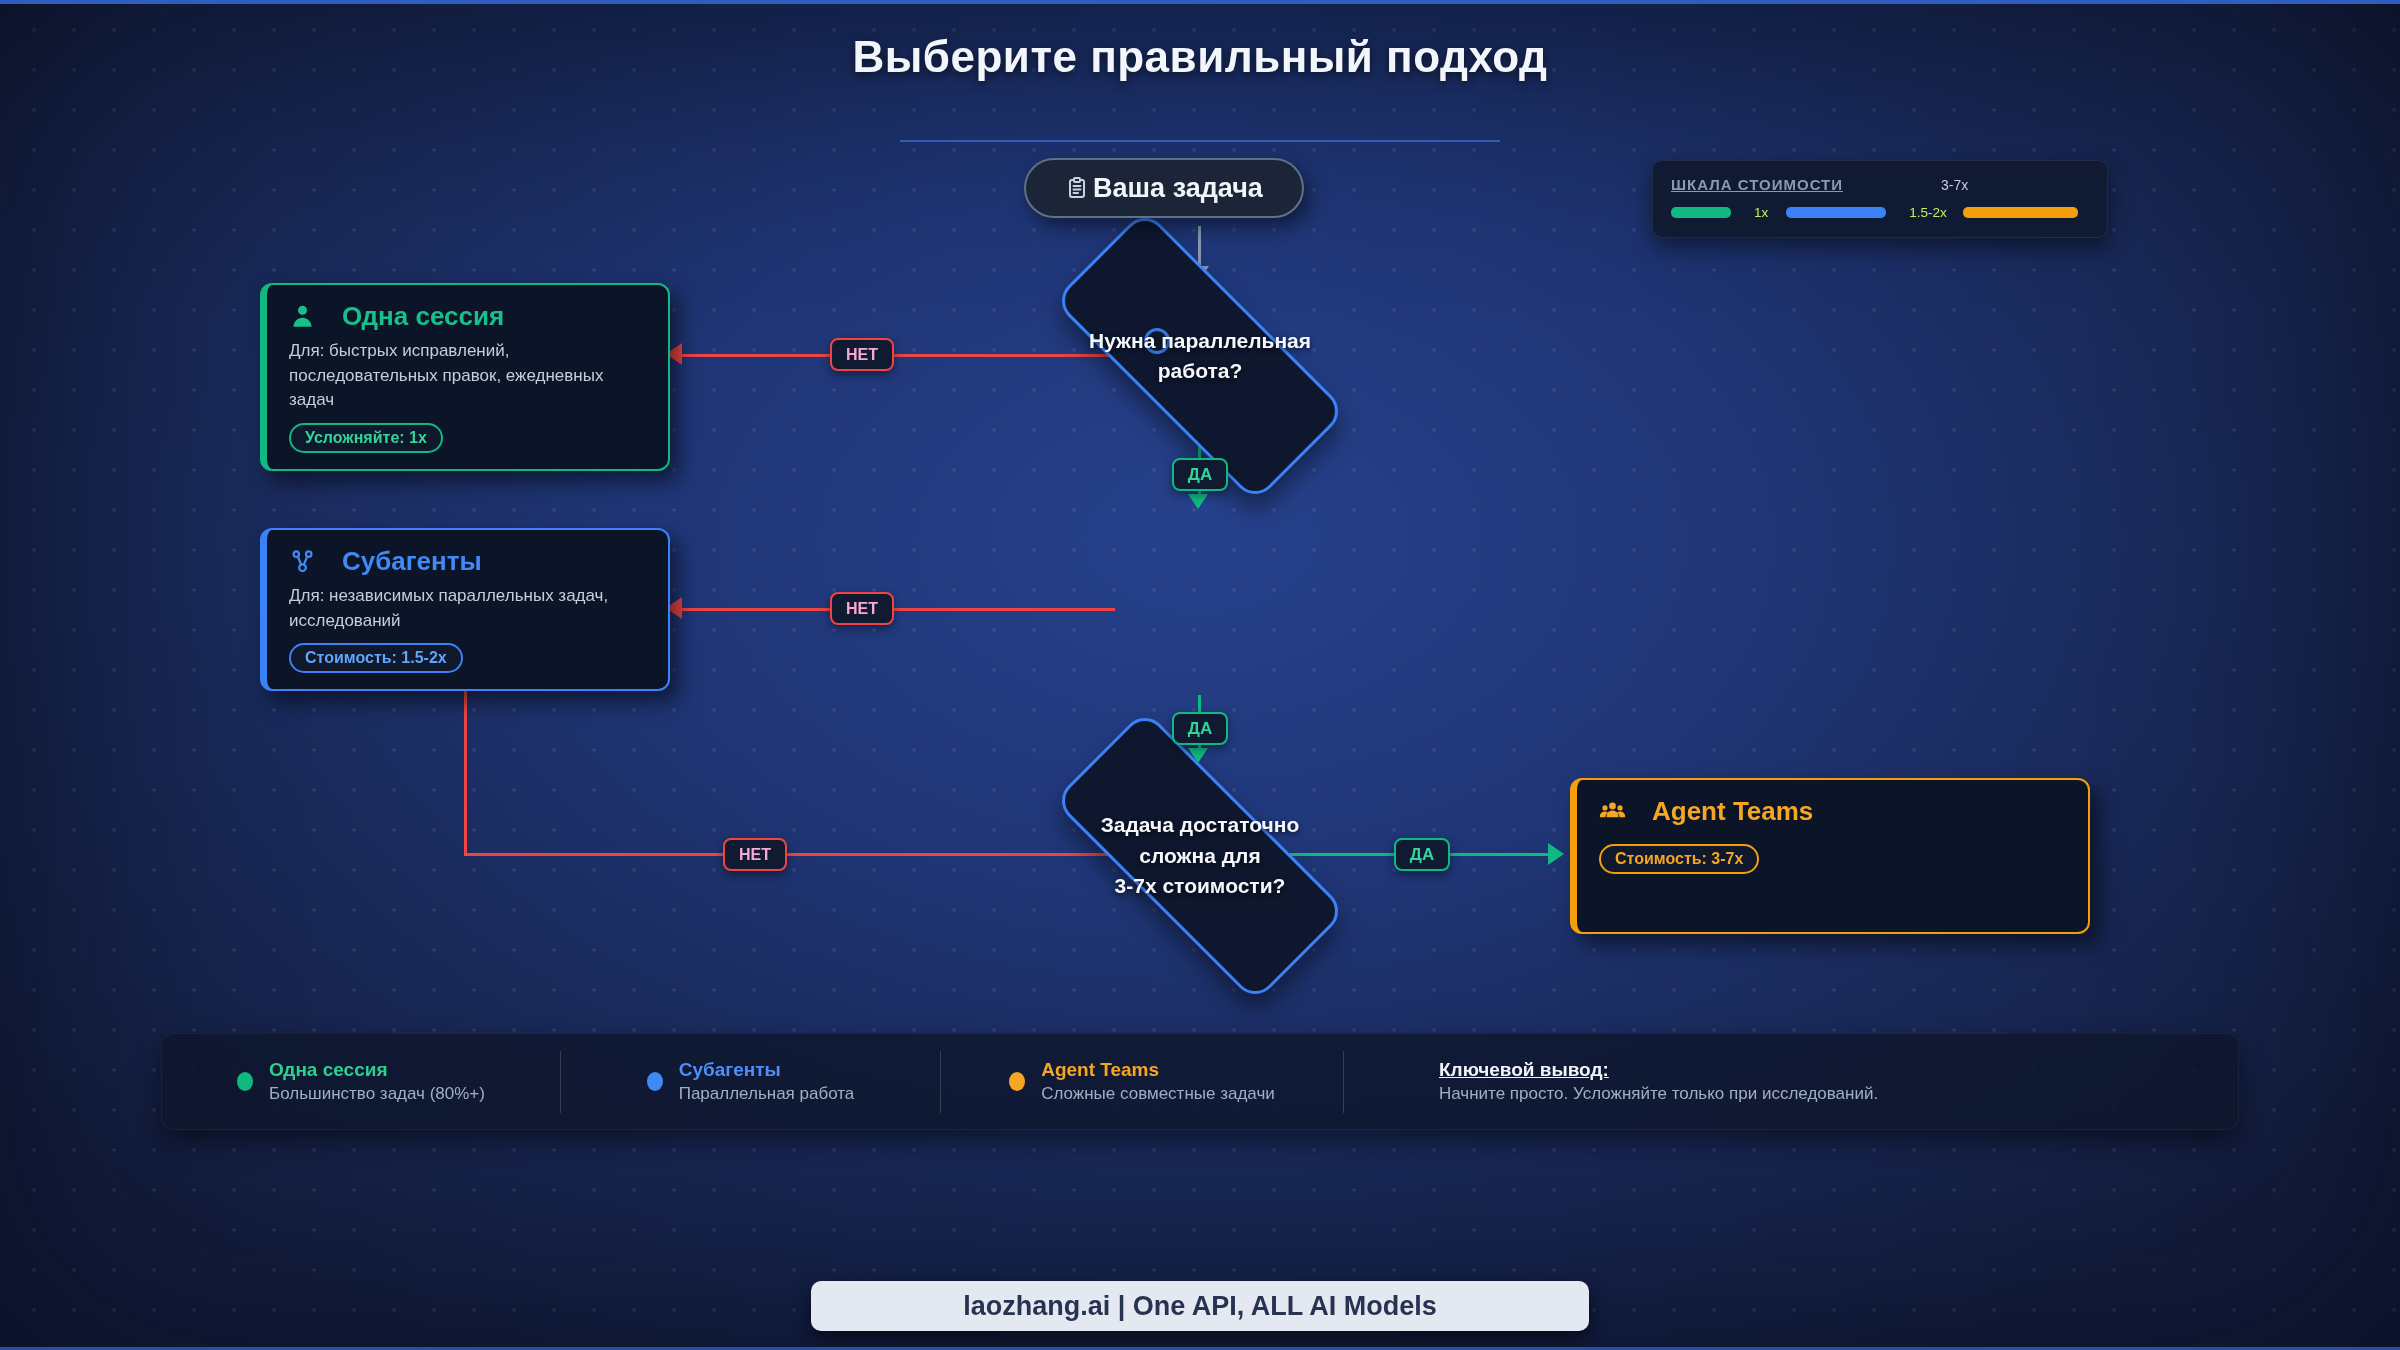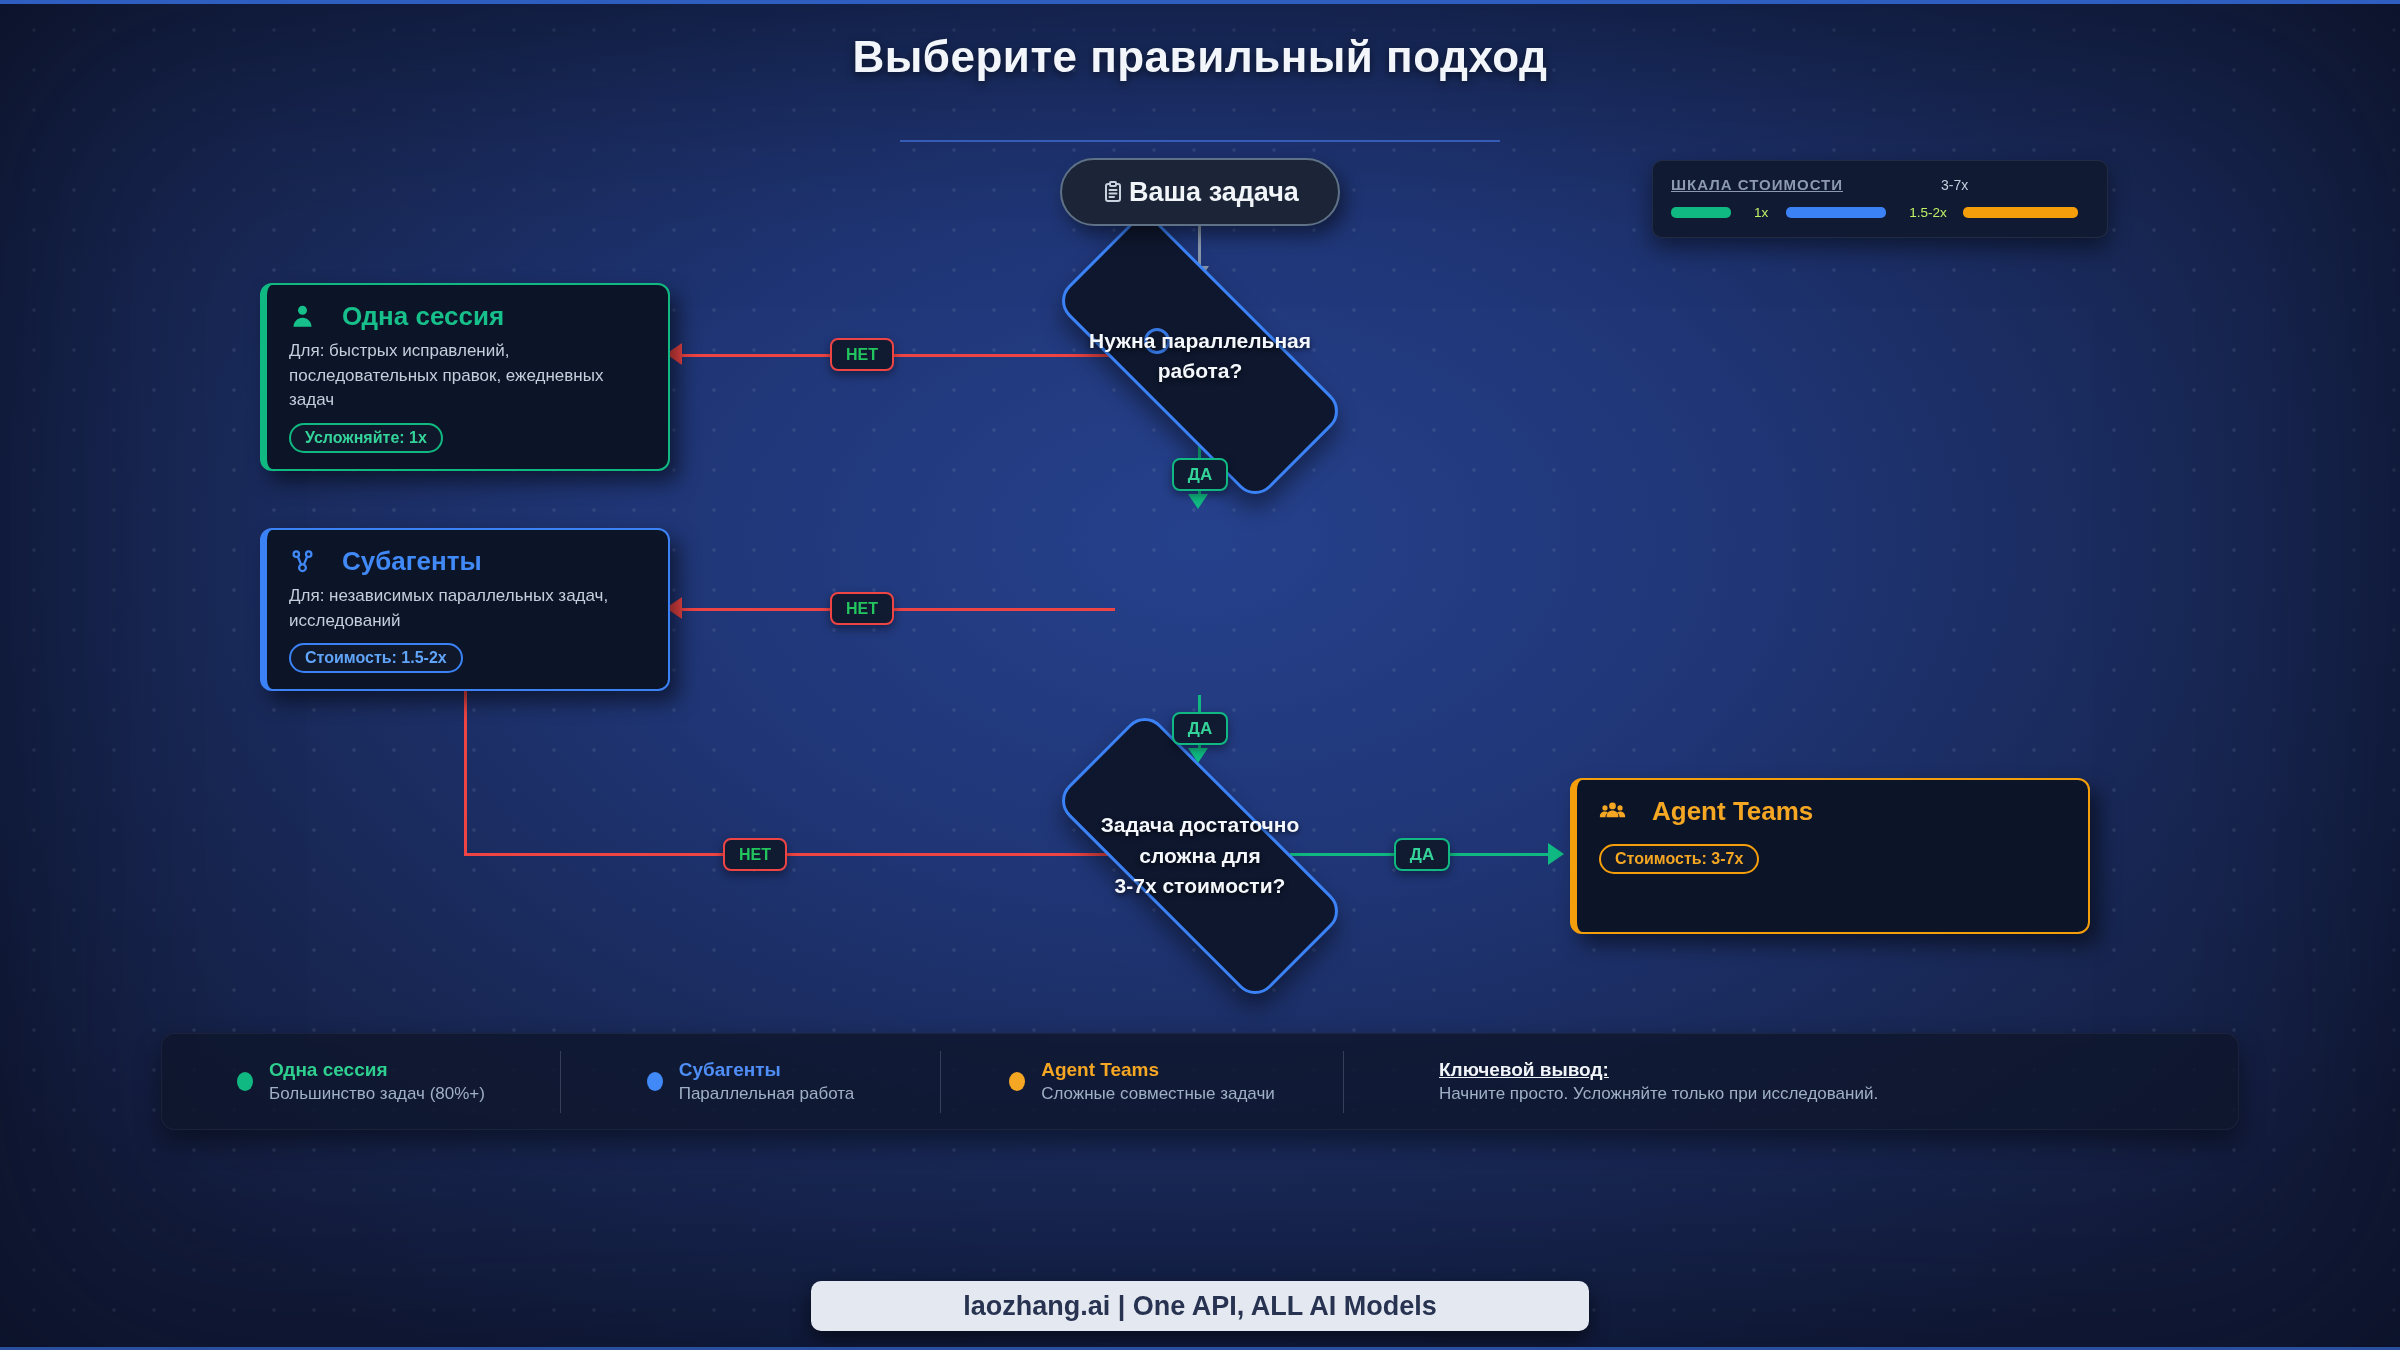--- a/index.html
+++ b/index.html
@@ -37,21 +37,21 @@
   .cost-legend .cl-title{font-size:15px;font-weight:bold;letter-spacing:1px;color:#8b9ab0;text-decoration:underline;}
   .cost-legend .cl-displaced{position:absolute;left:270px;top:1px;font-size:14px;color:#c3cede;}
   .cost-legend .row2{display:flex;align-items:center;margin-top:9px;}
   .cl-bar{height:11px;border-radius:5px;}
   .cl-bar.green{width:60px;background:#10b981;}
   .cl-bar.blue{width:100px;background:#3b82f6;margin-left:18px;}
   .cl-bar.orange{width:115px;background:#f59e0b;margin-left:16px;}
   .cl-label{font-size:13.5px;color:#bef264;margin-left:23px;}
 
   
-  .start-pill{left:1060px;top:158px;width:280px;height:68px;border-radius:36px;
+  .start-pill{left:1024px;top:158px;width:280px;height:60px;border-radius:36px;
     background:#1b2537;border:2px solid #5f7186;box-shadow:6px 9px 18px rgba(0,0,0,.45);
     display:flex;align-items:center;justify-content:center;gap:8px;box-sizing:border-box;}
   .start-pill .txt{font-size:27px;font-weight:bold;color:#f1f5f9;}
   .start-pill svg{width:24px;height:24px;color:#c9d3df;margin-right:-4px;}
 
   
   .line-v{width:3px;background:#8b99ad;}
   .line-v.green{background:#10b981;}
   .line-v.red{background:#ef4444;}
   .line-h{height:3px;}
@@ -59,21 +59,21 @@
   .line-h.green{background:#10b981;}
   .arrow-down-gray{width:0;height:0;border-left:10px solid transparent;border-right:10px solid transparent;border-top:15px solid #8b99ad;}
   .arrow-down-green{width:0;height:0;border-left:10px solid transparent;border-right:10px solid transparent;border-top:15px solid #10b981;}
   .arrow-left-red{width:0;height:0;border-top:11px solid transparent;border-bottom:11px solid transparent;border-right:16px solid #ef4444;}
   .arrow-up-red{width:0;height:0;border-left:11px solid transparent;border-right:11px solid transparent;border-bottom:16px solid #ef4444;}
   .arrow-right-green{width:0;height:0;border-top:11px solid transparent;border-bottom:11px solid transparent;border-left:16px solid #10b981;}
 
   .edge-badge{height:33px;border-radius:8px;background:#101a30;display:flex;align-items:center;justify-content:center;
     font-weight:bold;box-shadow:0 4px 10px rgba(0,0,0,.4);box-sizing:border-box;}
   .edge-badge.yes{width:56px;border:2px solid #10b981;color:#34d399;font-size:17px;}
-  .edge-badge.no{width:64px;border:2px solid #ef4444;color:#22c55e;font-size:16px;}
+  .edge-badge.no{width:64px;border:2px solid #ef4444;color:#f9a8d4;font-size:16px;}
 
   
   .decision{width:300px;height:300px;}
   .diamond-shape{position:absolute;left:50%;top:50%;width:280px;height:124px;
     transform:translate(-50%,-50%) rotate(45deg);
     background:#0e172e;border:3px solid #3b82f6;border-radius:22px;
     box-shadow:10px 10px 22px rgba(0,0,0,.4);}
   .decision-text{position:absolute;inset:0;display:flex;align-items:center;justify-content:center;
     text-align:center;color:#f4f7fb;font-size:21px;font-weight:bold;line-height:1.45;
     white-space:pre-line;text-shadow:0 2px 5px rgba(0,0,0,.65);padding:0 28px;}

